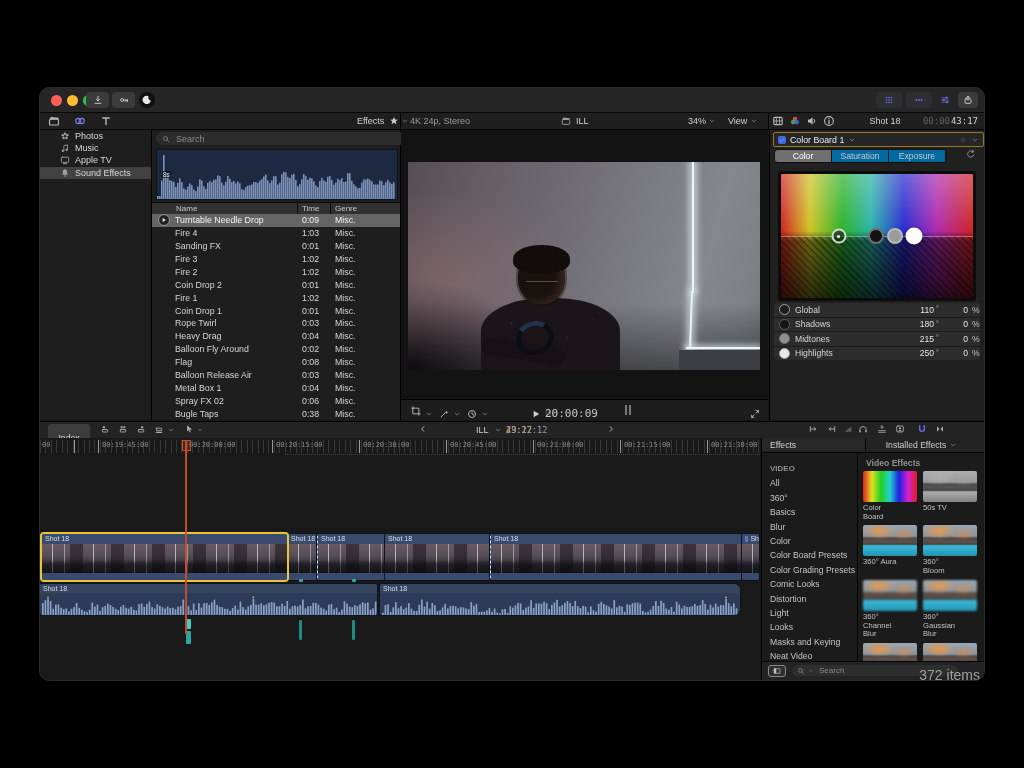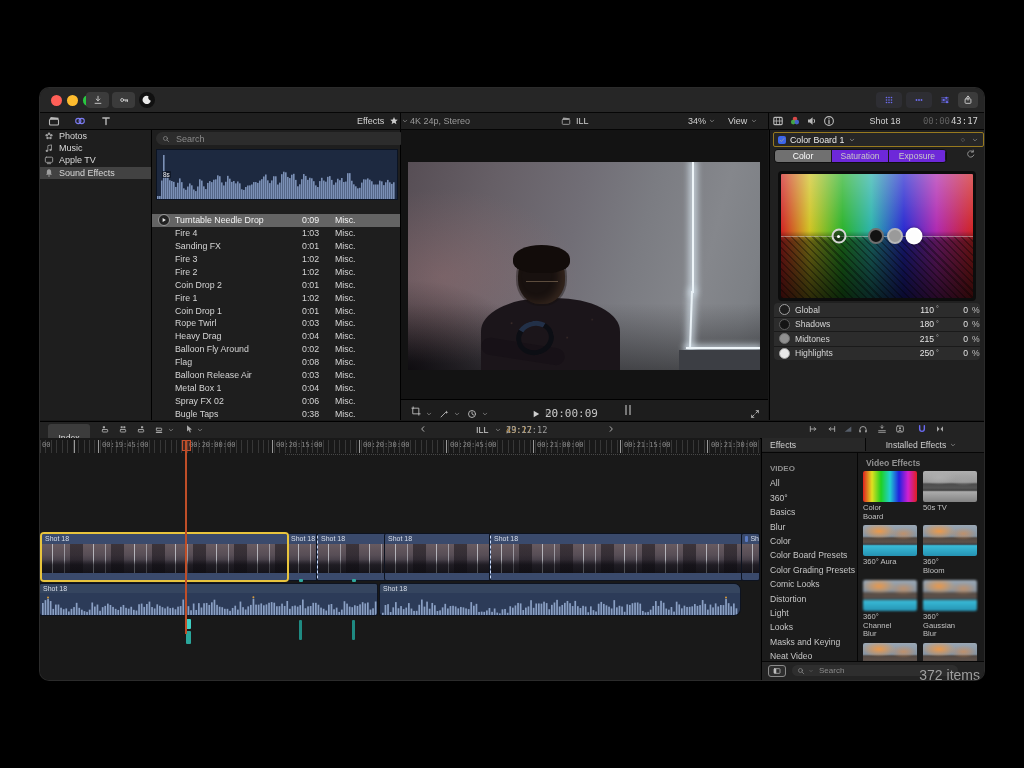--- a/index.html
+++ b/index.html
@@ -26,21 +26,21 @@
   .toolbar{position:absolute;left:0;top:25px;width:100%;height:16px;background:#1f1f1f;border-bottom:1px solid #050505;}
   .toolbar *{position:absolute;}
   .tb-ic{top:2px;color:#b9b9b9}
   .lbl{font-size:9px;color:#9a9a9a;top:3px;white-space:nowrap;}
   .lbl.bright{color:#d2d2d2}
   .vdiv{top:0;width:1px;height:16px;background:#050505}
 
   
   .browser{position:absolute;left:0;top:42px;width:360px;height:290px;background:#1e1e1e;border-right:1px solid #000;}
   .sidebar{position:absolute;left:0;top:0;width:111px;height:100%;border-right:1px solid #000;}
-  .sb-item{height:12.2px;display:flex;align-items:center;gap:5px;padding-left:4px;color:#d8d8d8;font-size:9px;}
+  .sb-item{height:12.2px;display:flex;align-items:center;gap:5px;padding-left:20px;color:#d8d8d8;font-size:9px;}
   .sb-item .sbic{color:#9f9f9f}
   .sb-item.sel{background:#424242;}
   .search{position:absolute;left:116px;top:2px;width:238px;height:13px;background:#2c2c2c;border-radius:7px;
           display:flex;align-items:center;gap:4px;padding:0 6px;color:#8a8a8a;}
   .search input{background:transparent;border:0;outline:0;color:#bbb;font-size:9px;width:100%;font-family:"Liberation Sans",sans-serif;}
   .search input::placeholder{color:#8a8a8a}
   .wavebox{position:absolute;left:116px;top:19px;width:240px;height:49px;background:#1d2940;border:1px solid #0b1322;overflow:hidden;}
   .wavebox .dur{position:absolute;left:5px;top:21px;font-size:6.5px;color:#e8e8e8;background:rgba(10,16,28,.7);padding:0 1px;border-radius:1px;}
   .sfx-head{position:absolute;left:112px;right:0;top:72px;height:11px;background:#313131;border-top:1px solid #0a0a0a;border-bottom:1px solid #0a0a0a;
             font-size:8px;color:#c9c9c9;}
@@ -87,21 +87,21 @@
 
   
   .inspector{position:absolute;left:729px;top:42px;width:215px;height:290px;background:#202020;border-left:1px solid #000;}
   .fxbar{position:absolute;left:3px;top:2px;width:201px;height:13px;border:1px solid #97791f;border-radius:2px;background:#262626;
          display:flex;align-items:center;gap:4px;padding:0 4px;}
   .chk{width:8px;height:8px;border-radius:2px;background:#3d66ea;display:flex;align-items:center;justify-content:center;color:#fff;}
   .fxname{font-size:8.8px;color:#ececec;white-space:nowrap;}
   .fxbar .ic{color:#9a9a9a}
   .fxbar .dia{margin-left:auto;color:#5c5c5c}
   .tabs{position:absolute;left:4px;top:19px;height:12px;display:flex;border-radius:4px;overflow:hidden;border:1px solid #101010;}
-  .tab{width:56px;display:flex;align-items:center;justify-content:center;font-size:8.6px;color:#c7c7c7;background:#6d28d9;border-right:1px solid #181818;}
+  .tab{width:56px;display:flex;align-items:center;justify-content:center;font-size:8.6px;color:#c7c7c7;background:#0369a1;border-right:1px solid #181818;}
   .tab.active{background:#707070;color:#fff;}
   .reset{position:absolute;left:196px;top:19px;color:#9a9a9a;}
   .board{position:absolute;left:8px;top:41px;width:192px;height:124px;border:3px solid #0c0c0c;border-radius:4px;overflow:hidden;
          background:linear-gradient(180deg, rgba(255,255,255,.28) 0%, rgba(128,128,128,0) 46%, rgba(0,0,0,.5) 54%, rgba(0,0,0,.78) 100%),
                     linear-gradient(90deg,#d02424 0%,#d0c424 15%,#2cb32c 32%,#2cb3ac 47%,#2a2ad0 64%,#b02ab0 81%,#d02424 100%);
          background-blend-mode:normal;}
   .board .hatch{position:absolute;left:0;right:0;bottom:0;height:50%;
          background:repeating-linear-gradient(45deg, rgba(0,0,0,.32) 0 1.5px, rgba(0,0,0,0) 1.5px 5px);}
   .board .mid{position:absolute;left:0;right:0;top:50%;height:1px;background:rgba(225,225,225,.45);}
   .pk{position:absolute;top:50%;transform:translate(-50%,-50%);border-radius:50%;}
@@ -532,20 +532,27 @@
             <rect x="222" y="28.62171426741195" width="1.6" height="18.37828573258805" fill="#7b90b6"></rect>
             <rect x="224" y="29.35312222600917" width="1.6" height="17.64687777399083" fill="#7b90b6"></rect>
             <rect x="226" y="33.12391465988283" width="1.6" height="13.876085340117173" fill="#7b90b6"></rect>
             <rect x="228" y="30.290502648161866" width="1.6" height="16.709497351838134" fill="#7b90b6"></rect>
             <rect x="230" y="27.900819113636224" width="1.6" height="19.099180886363776" fill="#7b90b6"></rect>
             <rect x="232" y="30.280551621835272" width="1.6" height="16.719448378164728" fill="#7b90b6"></rect>
             <rect x="234" y="31.87308821530778" width="1.6" height="15.126911784692219" fill="#7b90b6"></rect>
             <rect x="236" y="30.26520214084943" width="1.6" height="16.73479785915057" fill="#7b90b6"></rect>
           </svg>
       <span class="dur">8s</span>
+    </div>
+    <div class="sfx-head">
+      <span style="left:24px">Name</span>
+      <span style="left:150px">Time</span>
+      <span style="left:183px">Genre</span>
+      <span style="position:absolute;left:145px;top:0;width:1px;height:11px;background:#0a0a0a"></span>
+      <span style="position:absolute;left:178px;top:0;width:1px;height:11px;background:#0a0a0a"></span>
     </div>
     <div class="sfx-rows" id="sfx-rows">
           <div class="sfx-row sel">
             <span class="sfx-gutter">
               <span class="playcirc">
                 <span class="ic s6">
                   <svg viewBox="0 0 12 12" fill="none" stroke="currentColor" stroke-width="1.1" stroke-linecap="round" stroke-linejoin="round">
                     <path d="M3.2 2.2 L9.8 6 L3.2 9.8 Z" fill="currentColor" stroke="none"></path>
                   </svg>
                 </span>

